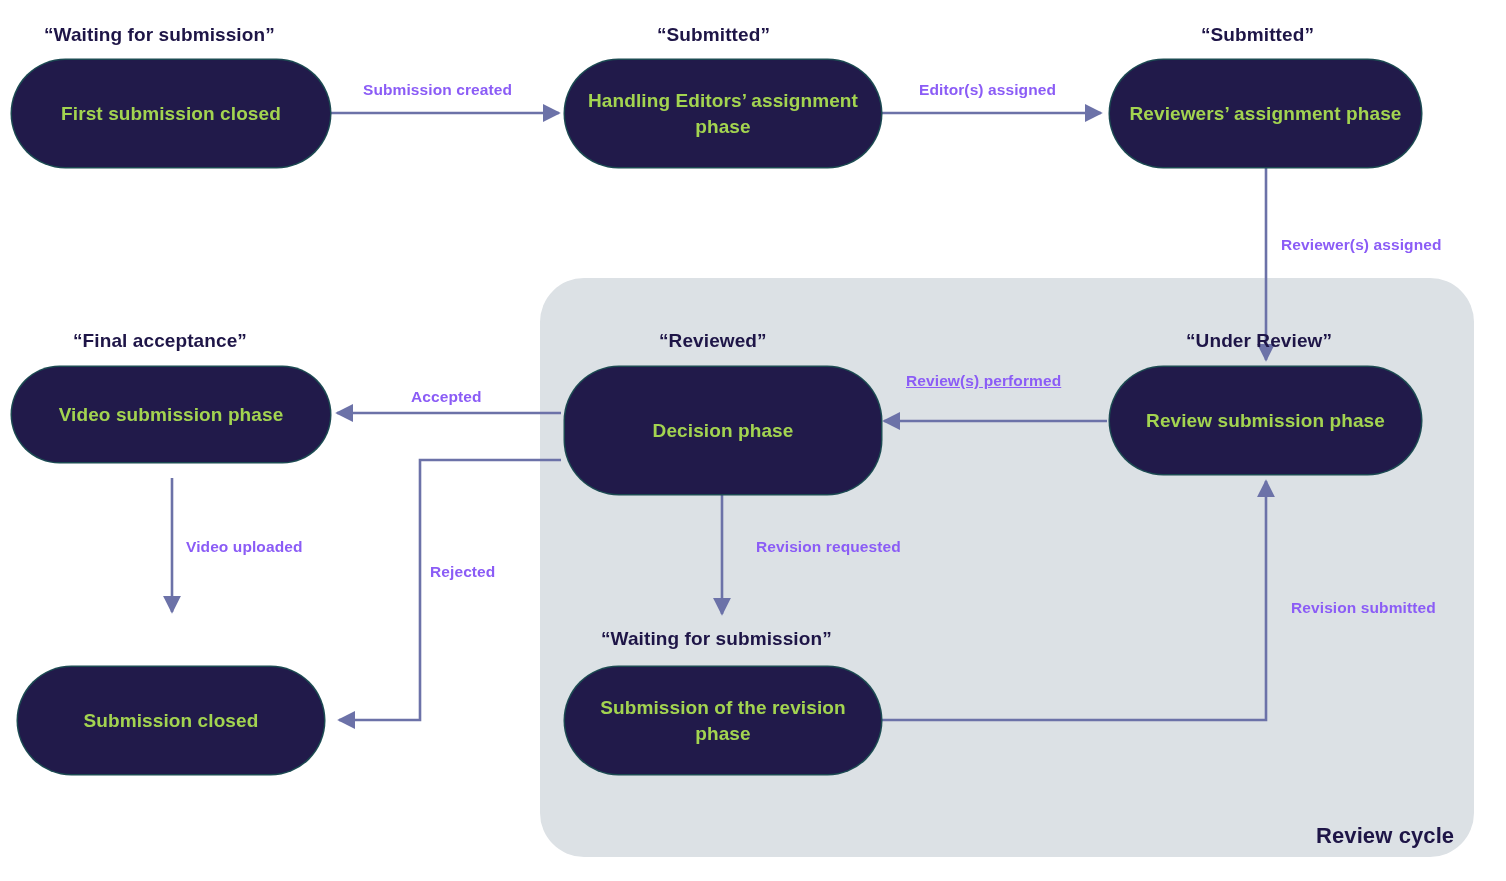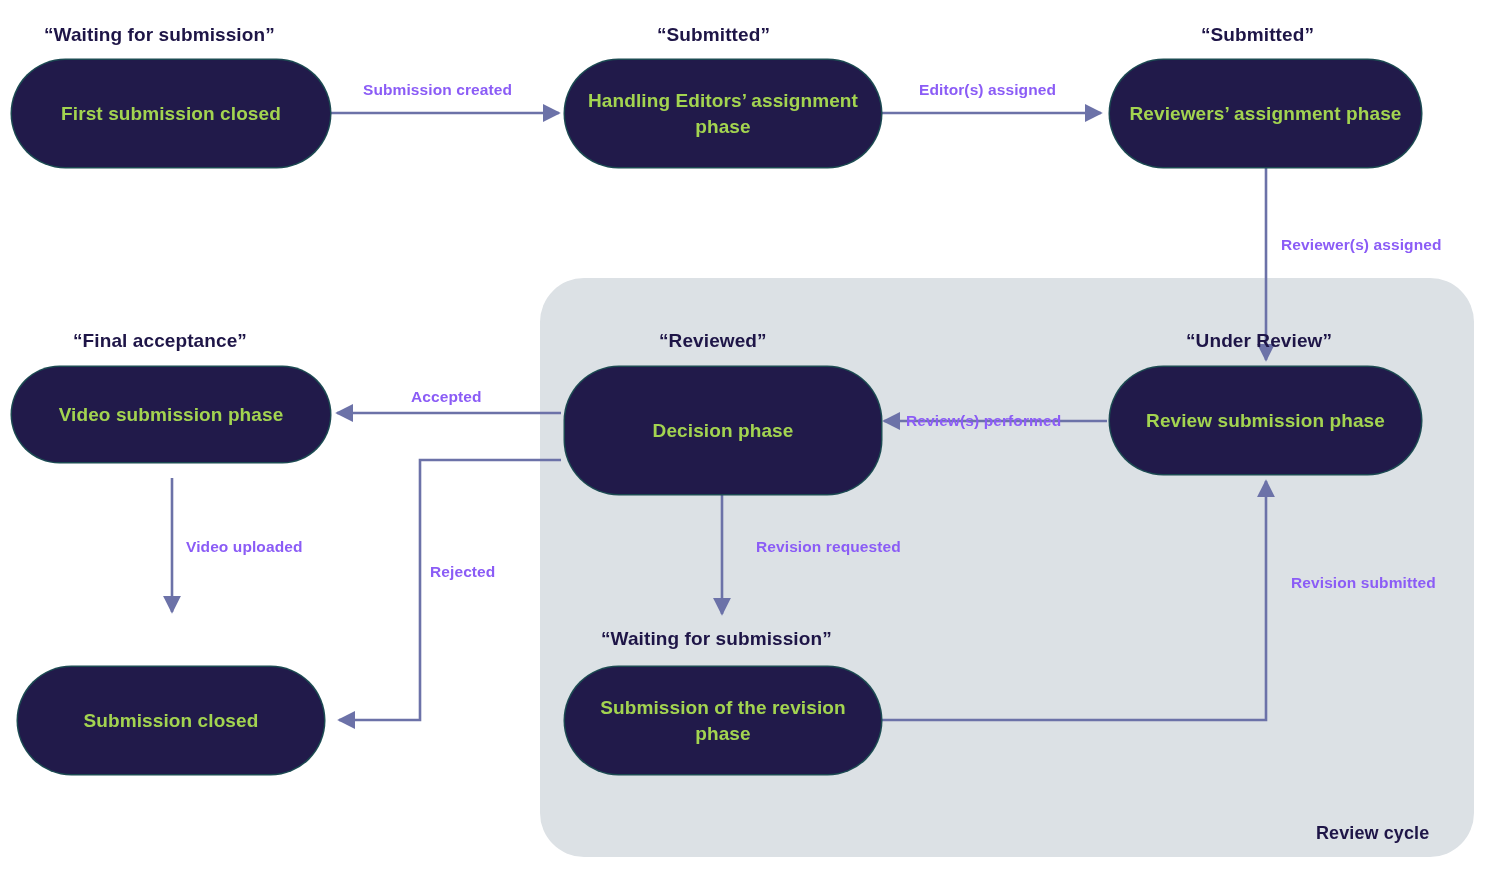--- a/index.html
+++ b/index.html
@@ -26,21 +26,21 @@
     pointer-events: none;
   }
   .region-panel {
     position: absolute;
     background: #dce1e5;
     border-radius: 44px;
   }
   .region-label {
     position: absolute;
     color: #1e1547;
-    font-size: 18px;
+    font-size: 22px;
     font-weight: bold;
     letter-spacing: 0.1px;
     white-space: nowrap;
   }
   .node {
     position: absolute;
     background: #211a4a;
     border-radius: 54px;
     display: flex;
     align-items: center;
@@ -144,20 +144,20 @@
   </div>
 
   <div class="status-caption" style="left:601px; top:628px;">“Waiting for submission”</div>
   <div class="node" style="left:565px; top:667px; width:316px; height:107px;">
     <span class="node-label">Submission of the revision phase</span>
   </div>
 
   <div class="edge-label" style="left:363px; top:81px;">Submission created</div>
   <div class="edge-label" style="left:919px; top:81px;">Editor(s) assigned</div>
   <div class="edge-label" style="left:1281px; top:236px;">Reviewer(s) assigned</div>
-  <div class="edge-label" style="left:906px; top:412px;">Review(s) performed</div>
+  <div class="edge-label" style="left:906px; top:372px;text-decoration:underline;">Review(s) performed</div>
   <div class="edge-label" style="left:411px; top:388px;">Accepted</div>
   <div class="edge-label" style="left:430px; top:563px;">Rejected</div>
   <div class="edge-label" style="left:756px; top:538px;">Revision requested</div>
   <div class="edge-label" style="left:186px; top:538px;">Video uploaded</div>
-  <div class="edge-label" style="left:1291px; top:574px;text-align:right;">Revision submitted</div>
+  <div class="edge-label" style="left:1291px; top:599px;text-align:right;">Revision submitted</div>
 
 </div>
 
 </body></html>

